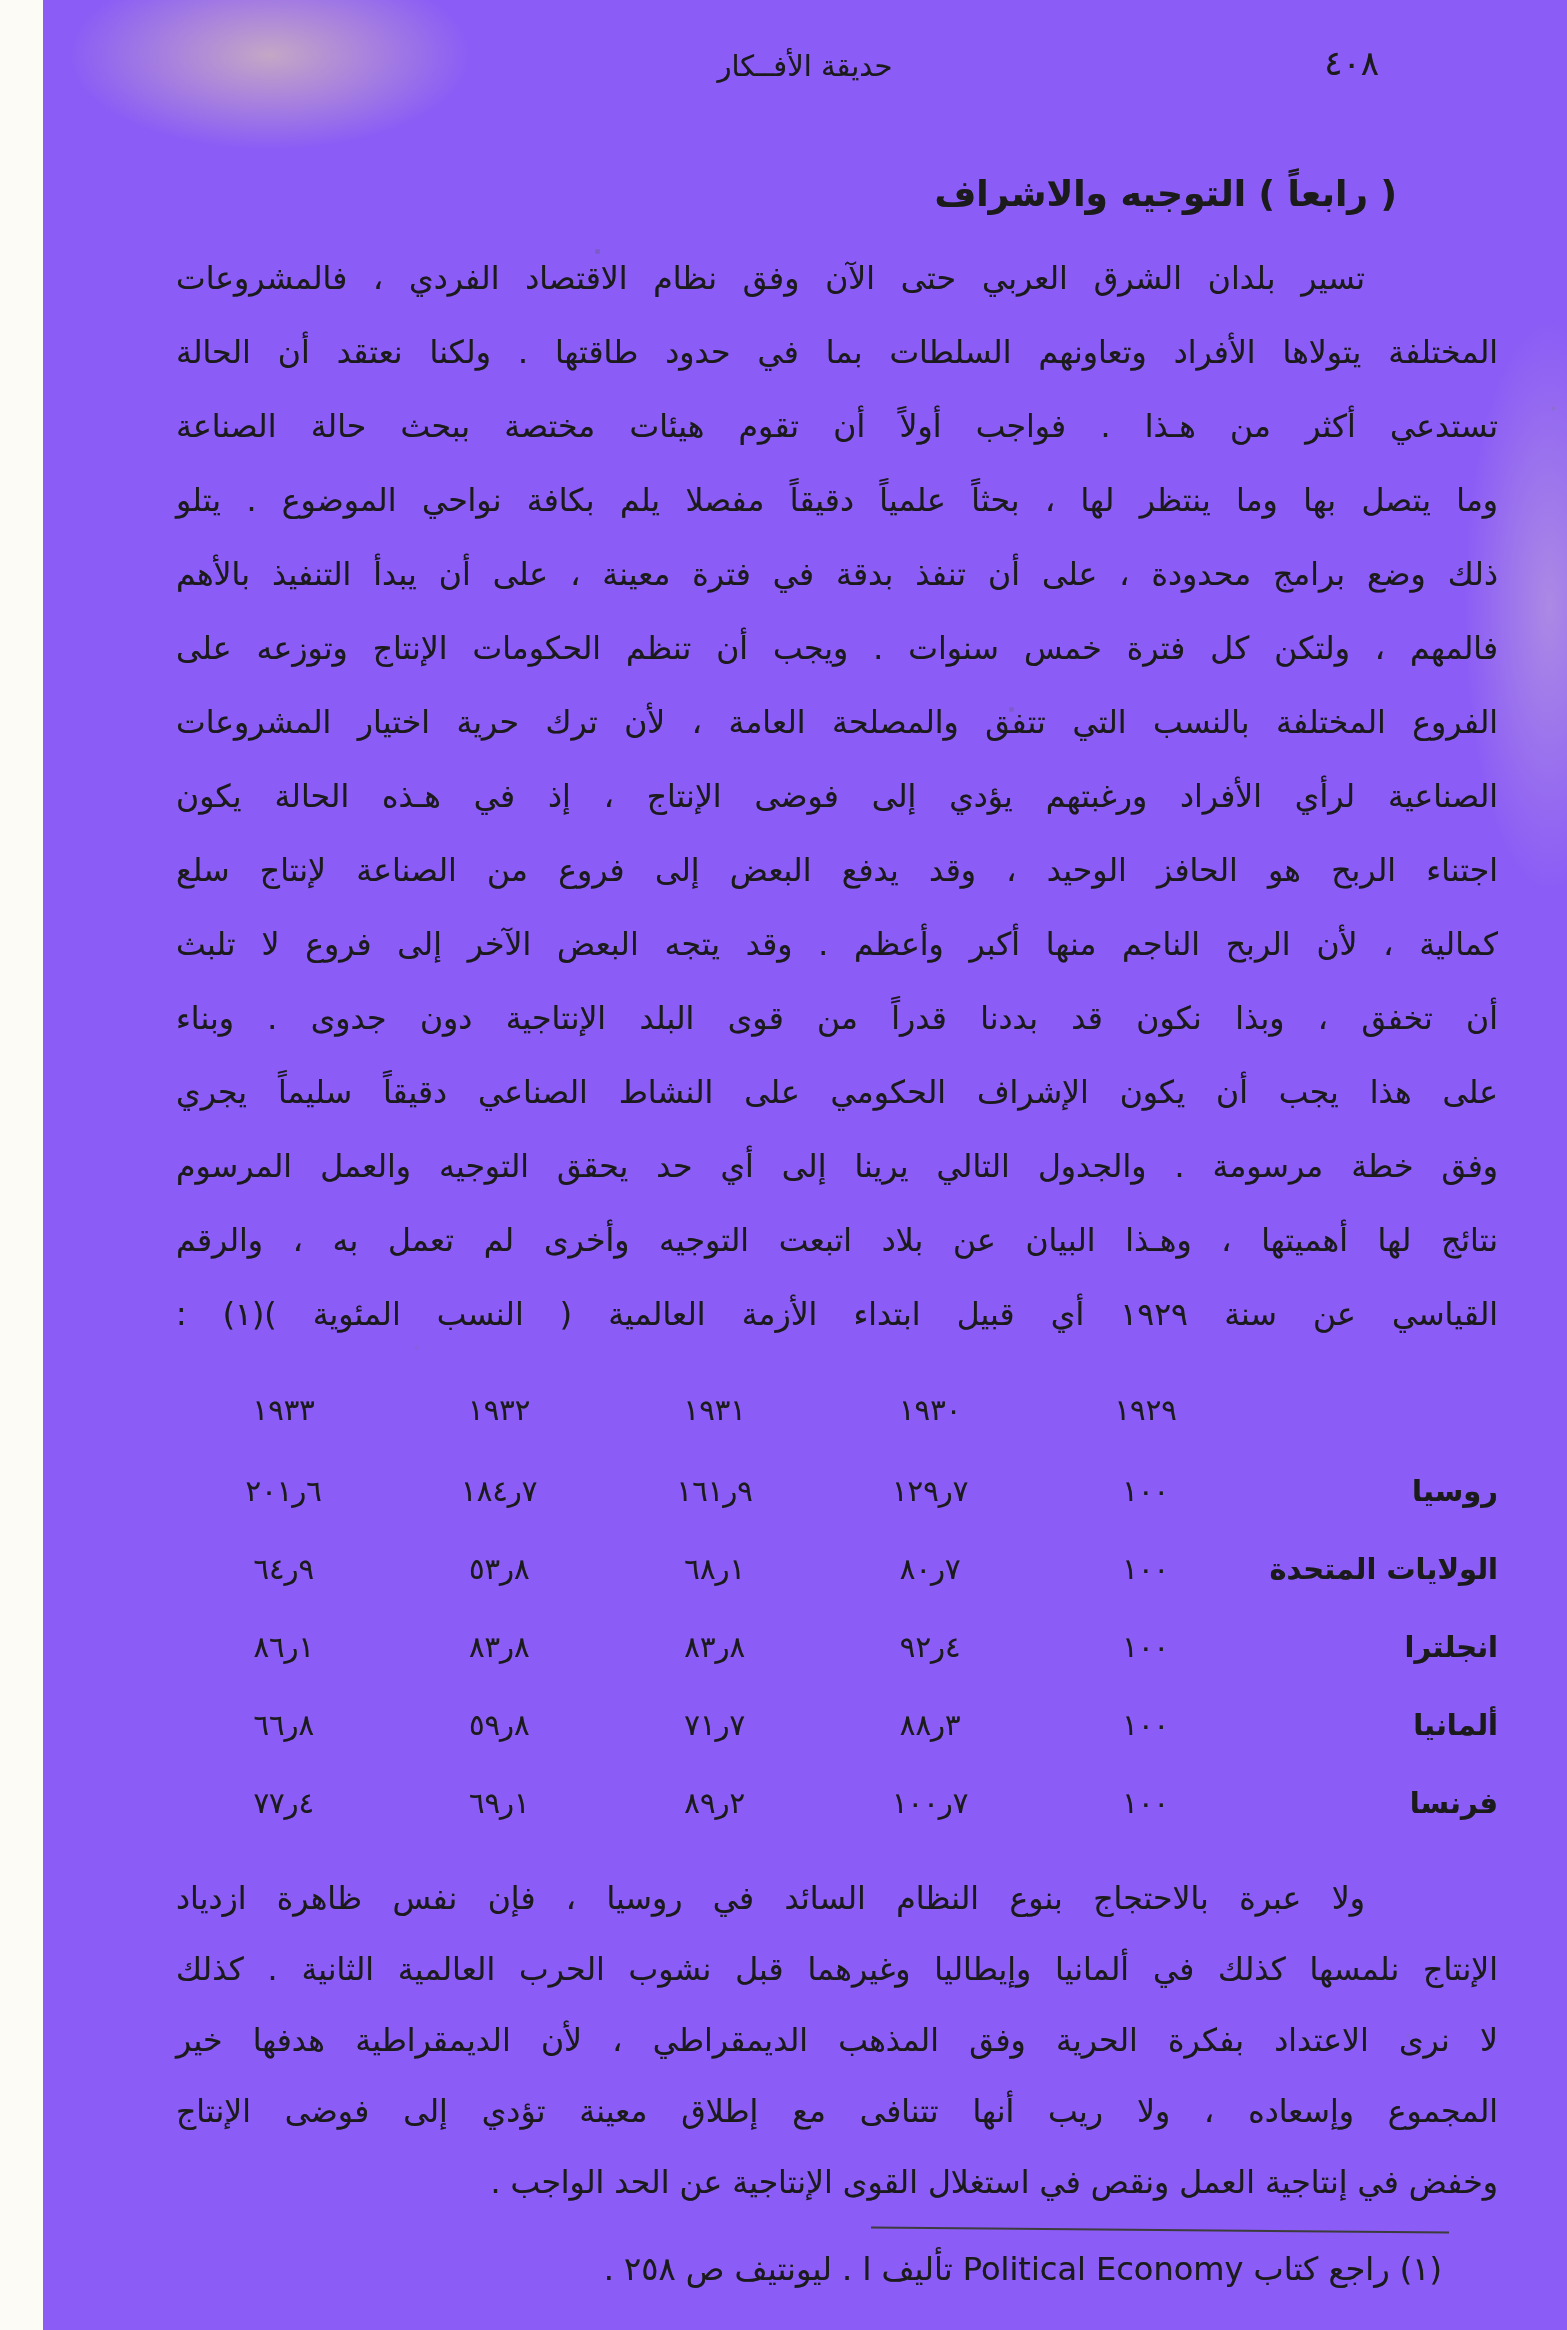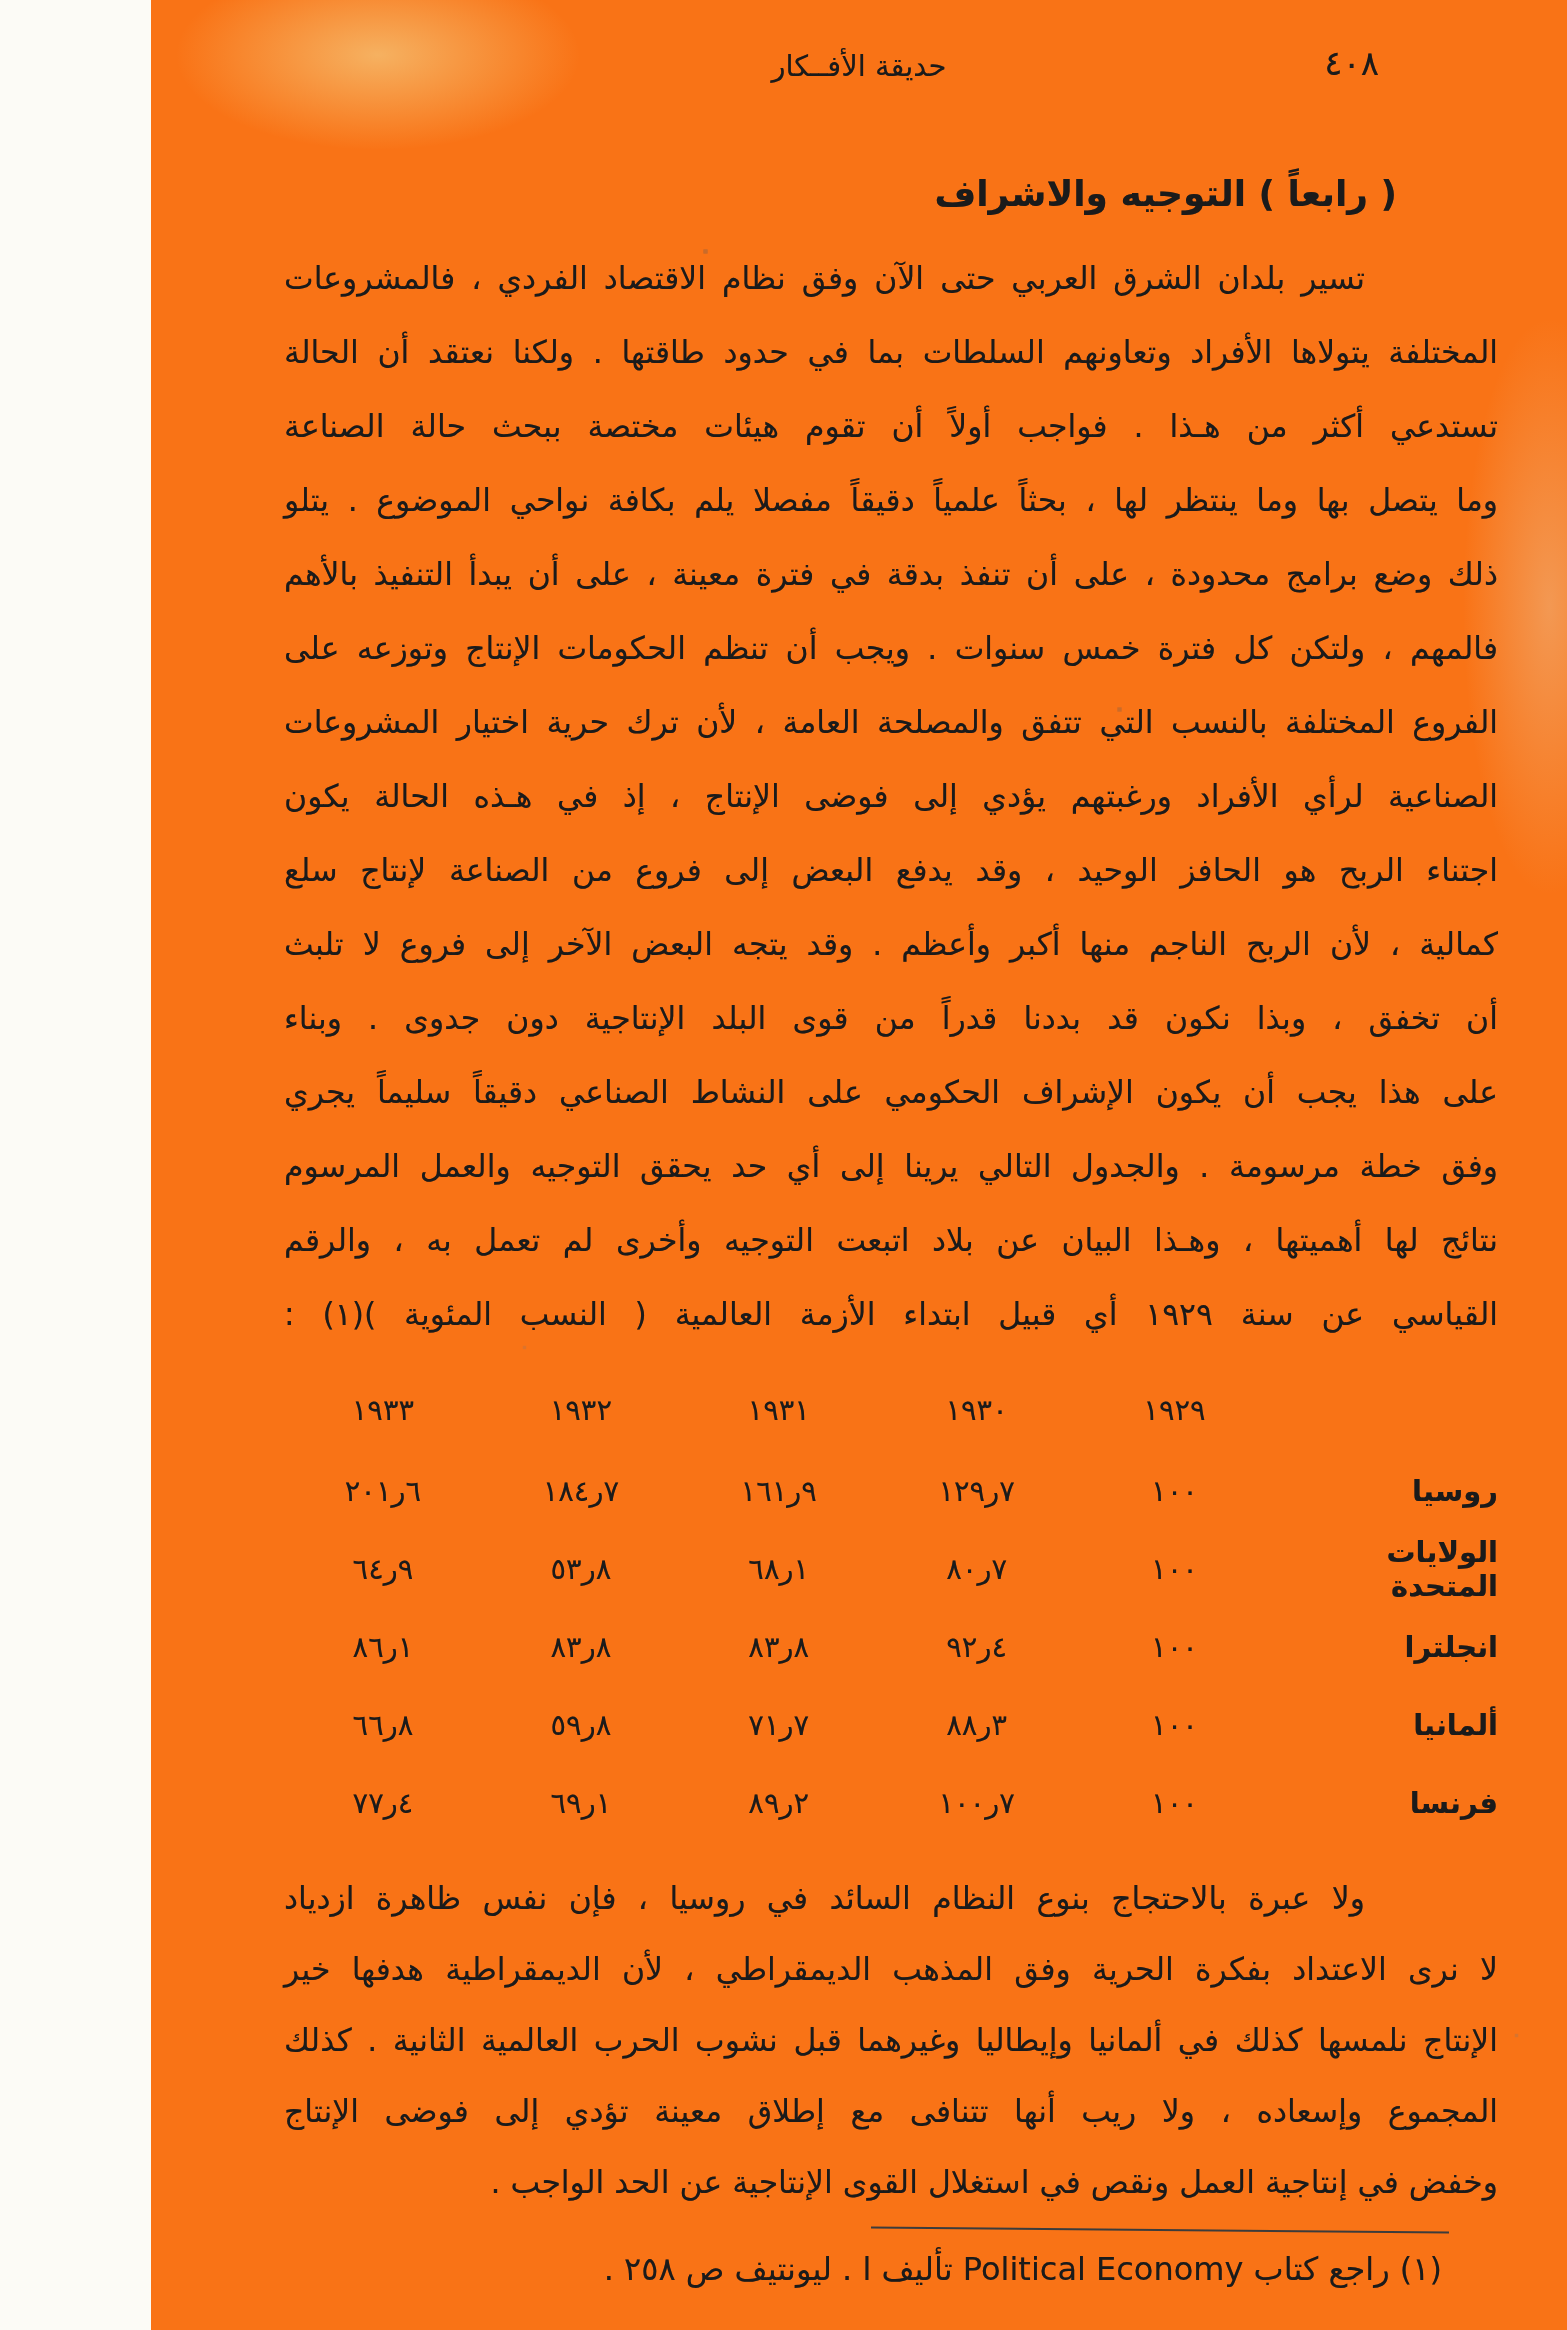--- a/index.html
+++ b/index.html
@@ -2,23 +2,23 @@
 <html dir="rtl" lang="ar" style="font-size:9.3px"><head>
 <meta charset="utf-8">
 <style>
   html, body {
     margin: 0;
     padding: 0;
     background: #fcfbf6;
   }
   .page {
     position: relative;
-    width: 1416px;
+    width: 1524px;
     height: 2330px;
-    background: #f97316;
+    background: #8b5cf6;
     overflow: hidden;
     color: #1b1b1b;
     font-family: "DejaVu Sans", sans-serif;
     text-shadow: 0 0 0.6px rgba(25,25,25,0.45);
   }
   
   .stain-a {
     position: absolute; top: -41px; left: 23px;
     width: 408px; height: 192px;
     background: radial-gradient(ellipse at center, rgba(243,228,158,0.55), rgba(243,228,158,0) 70%);
@@ -195,22 +195,22 @@
           <td class="num">١٠٠ر٧</td>
           <td class="num">٨٩ر٢</td>
           <td class="num">٦٩ر١</td>
           <td class="num">٧٧ر٤</td>
         </tr>
       </tbody>
     </table>
 
     <div class="para p2">
       <div class="line first">ولا عبرة بالاحتجاج بنوع النظام السائد في روسيا ، فإن نفس ظاهرة ازدياد</div>
+      <div class="line">الإنتاج نلمسها كذلك في ألمانيا وإيطاليا وغيرهما قبل نشوب الحرب العالمية الثانية . كذلك</div>
       <div class="line">لا نرى الاعتداد بفكرة الحرية وفق المذهب الديمقراطي ، لأن الديمقراطية هدفها خير</div>
-      <div class="line">الإنتاج نلمسها كذلك في ألمانيا وإيطاليا وغيرهما قبل نشوب الحرب العالمية الثانية . كذلك</div>
       <div class="line">المجموع وإسعاده ، ولا ريب أنها تتنافى مع إطلاق معينة تؤدي إلى فوضى الإنتاج</div>
       <div class="line last">وخفض في إنتاجية العمل ونقص في استغلال القوى الإنتاجية عن الحد الواجب .</div>
     </div>
 
     <div class="footnote-rule"></div>
     <div class="footnote">(١) راجع كتاب Political Economy تأليف ا . ليونتيف ص ٢٥٨ .</div>
 
   </div>
 </div>
 

